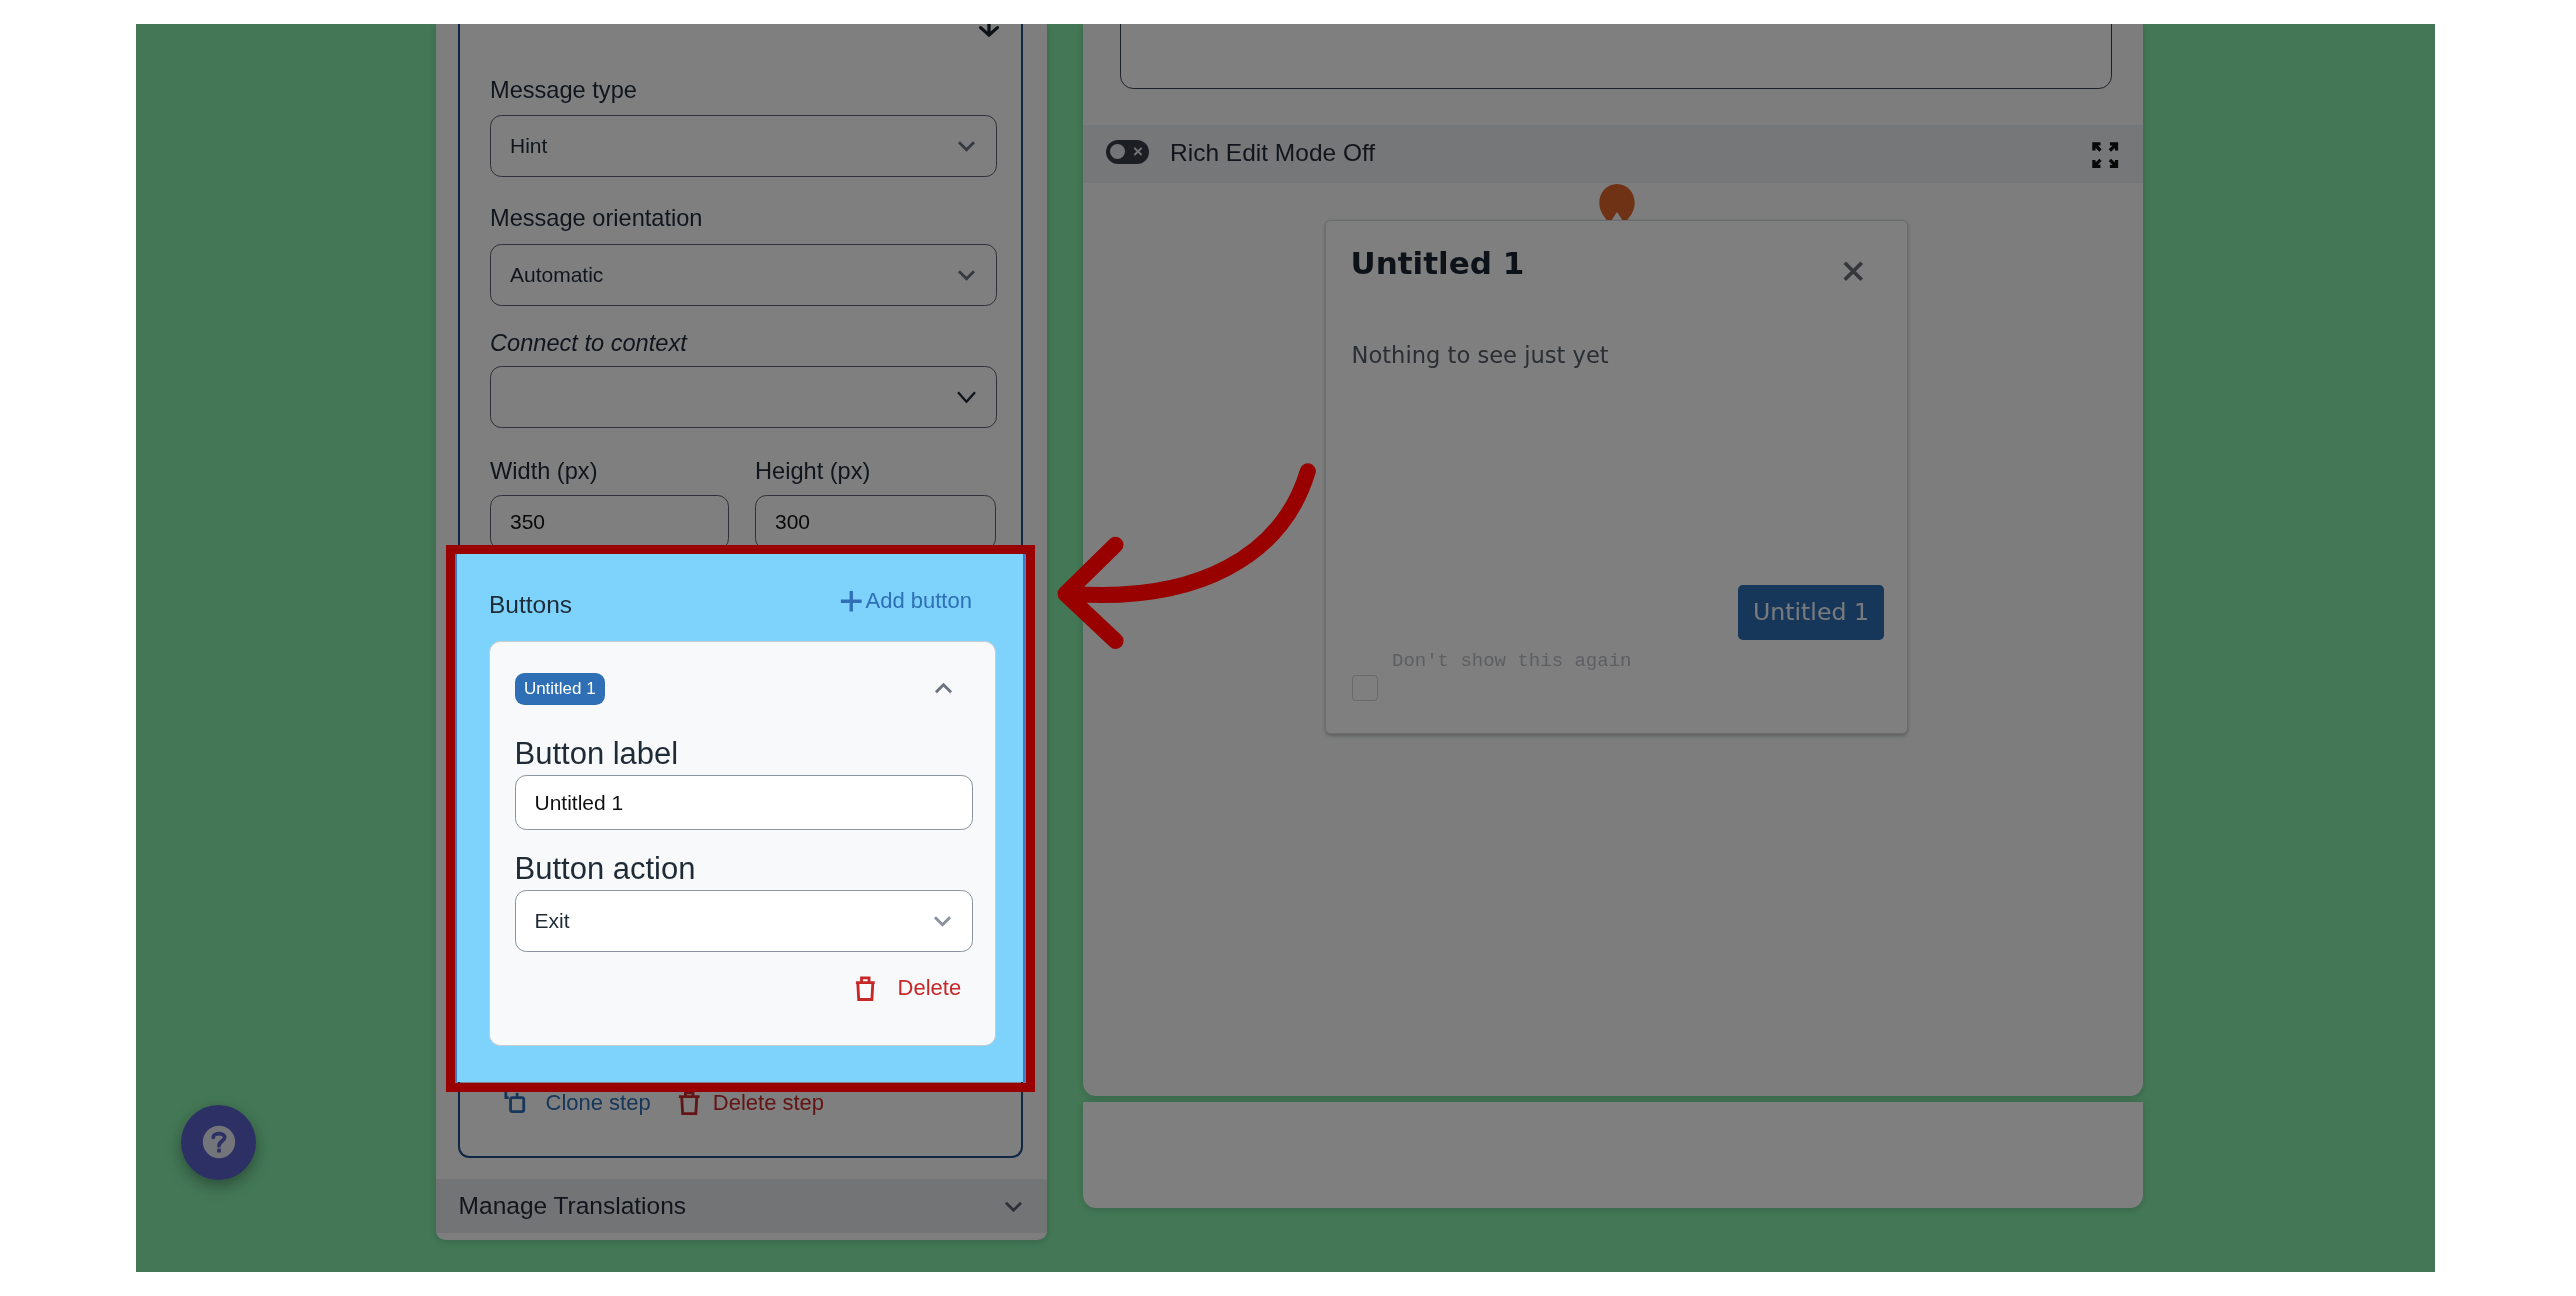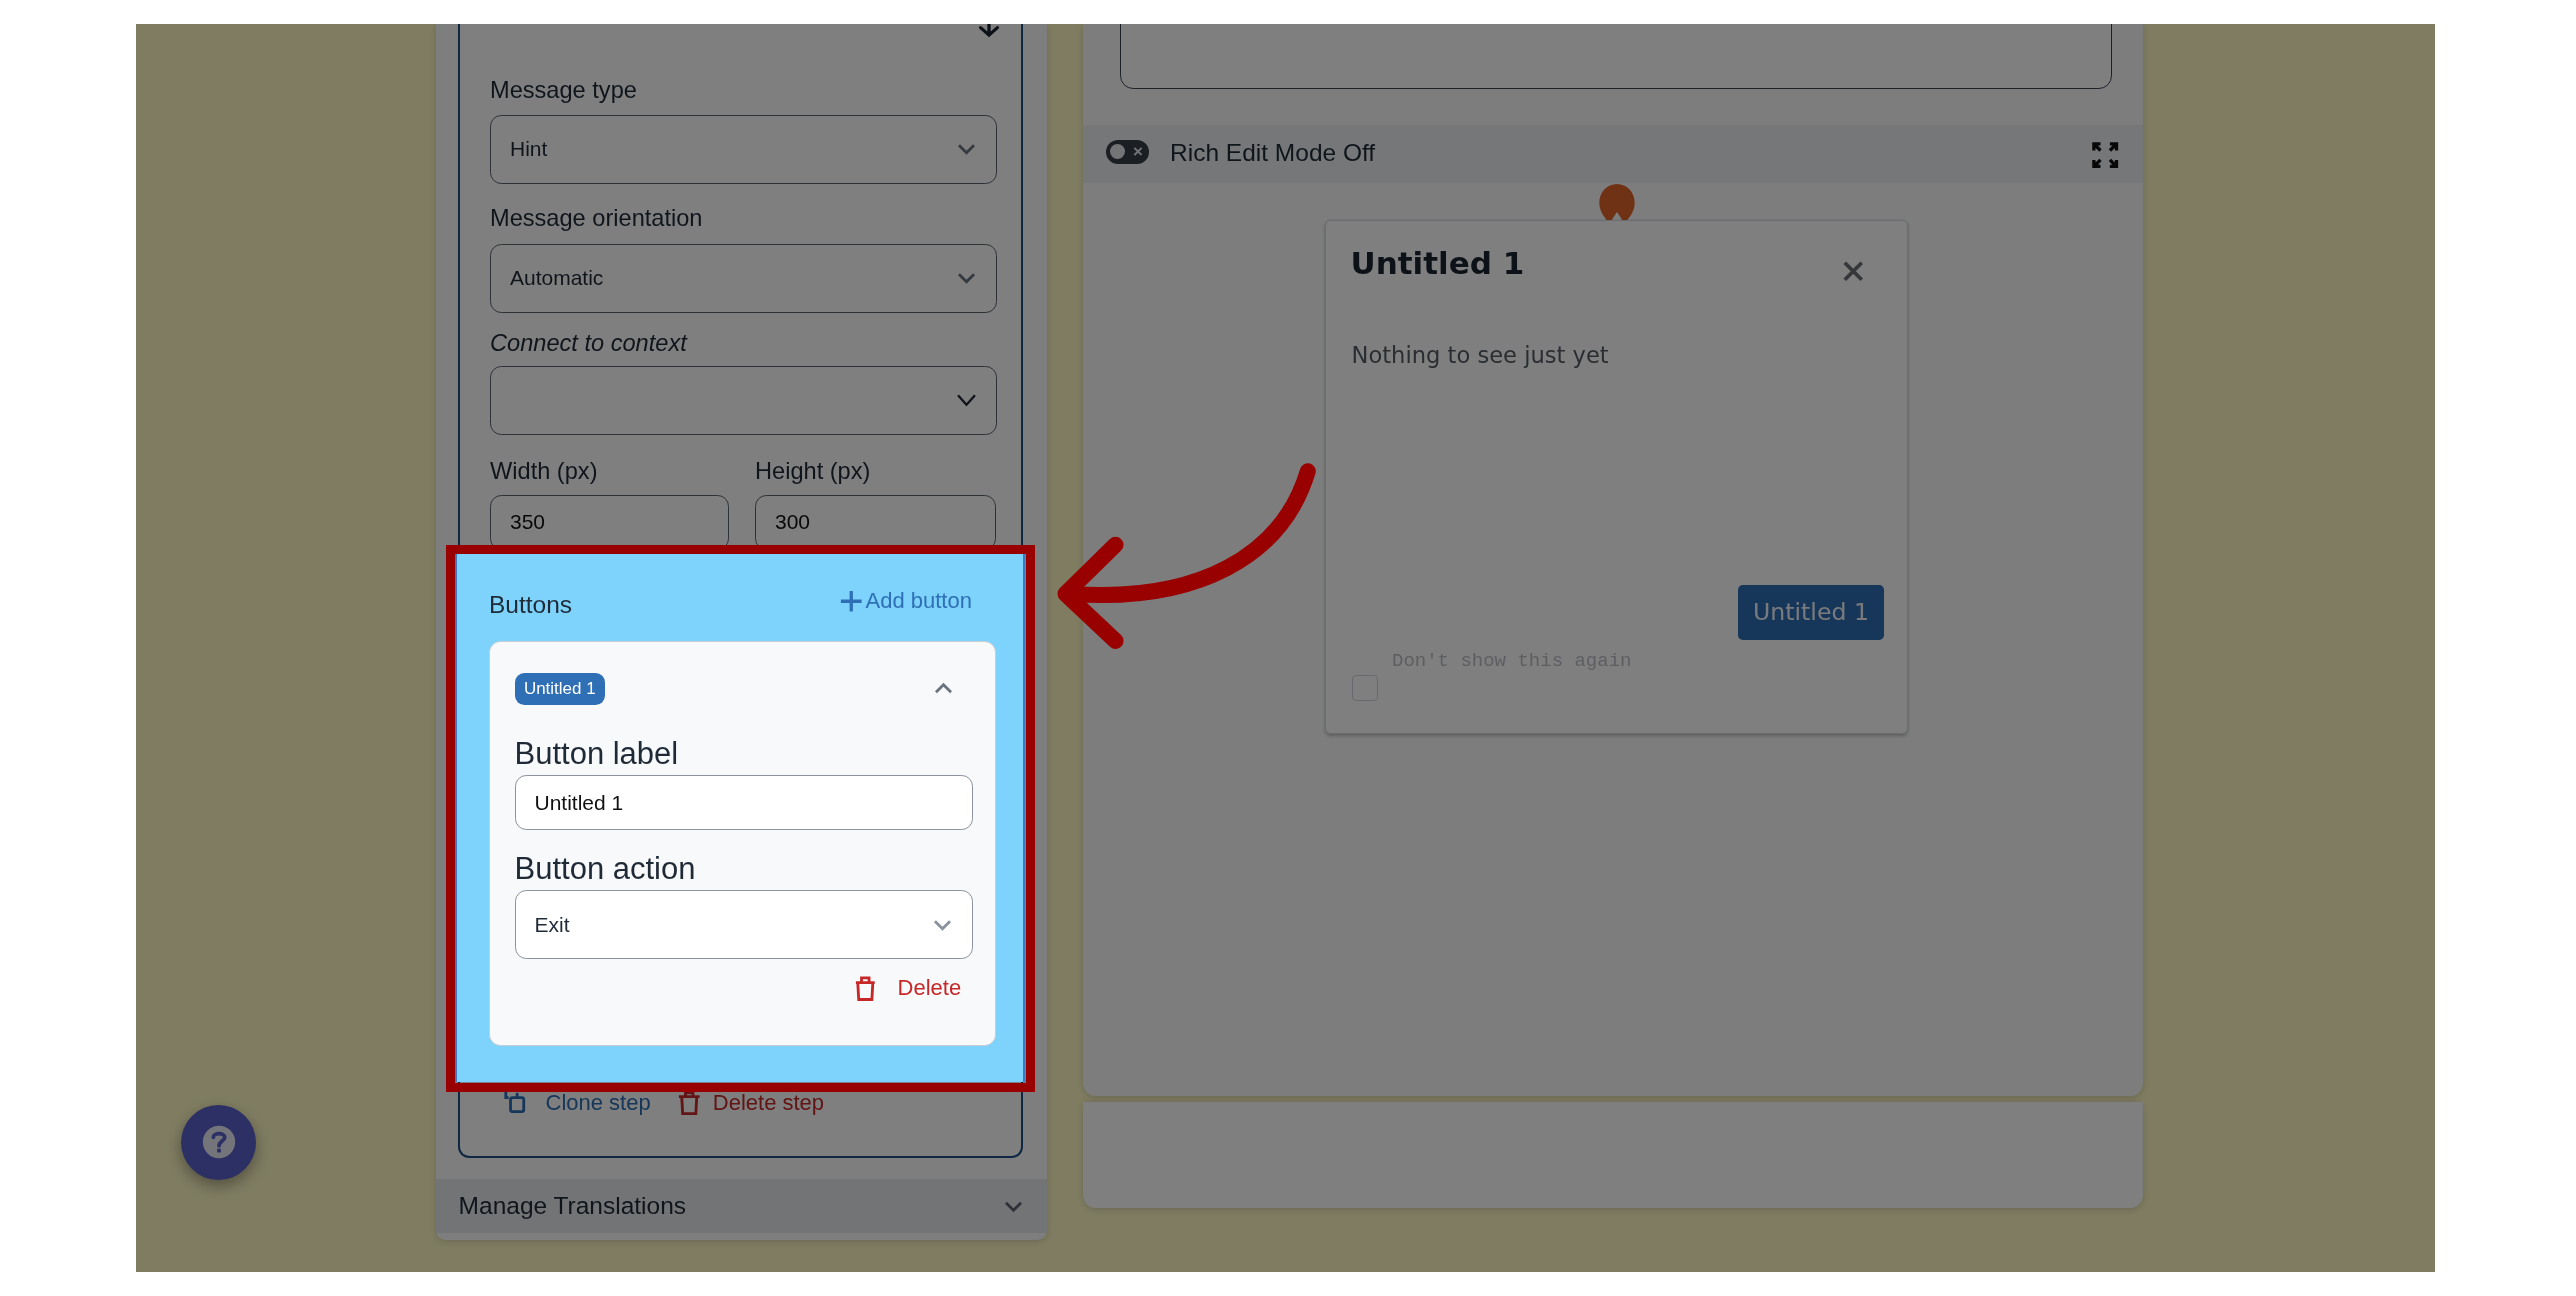--- a/index.html
+++ b/index.html
@@ -1,31 +1,31 @@
 <!DOCTYPE html>
 <html style="font-size:15px"><head>
 <meta charset="utf-8">
 <style>
   * { box-sizing: border-box; margin: 0; padding: 0; }
   html, body { width: 2576px; height: 1296px; background: #ffffff; overflow: hidden; }
   body { position: relative; font-family: "Liberation Sans", sans-serif; color: #1f2a37; }
 
   
-  .app { position: absolute; left: 136px; top: 23.6px; width: 2299px; height: 1248px; background: #fef9c3; overflow: hidden; }
+  .app { position: absolute; left: 136px; top: 23.6px; width: 2299px; height: 1248px; background: #86efac; overflow: hidden; }
   .dim { position: absolute; left: 136px; top: 23.6px; width: 2299px; height: 1248px; background: rgba(0,0,0,0.5); pointer-events: none; }
 
   .abs { position: absolute; }
 
   
   .side-col { left: 300px; top: 0; width: 611px; height: 1216px; background: #fcfcfd; box-shadow: 0 1.9px 7.5px rgba(0,0,0,0.15); border-radius: 0 0 9.4px 9.4px; }
   .step-card { left: 322px; top: -19px; width: 565px; height: 1153px; border: 2.8px solid #1e4e86; border-top: none; border-radius: 0 0 11.3px 11.3px; background: #fff; }
   .down-arrow-icon { left: 839px; top: -3.8px; width: 28px; height: 19px; }
 
   .field-label { font-size: 23.6px; color: #1f2a37; white-space: nowrap; }
-  .select { border: 1.9px solid #5c6470; border-radius: 11.3px; background: #fff; height: 69px; display: flex; align-items: center; padding-left: 19px; font-size: 21px; color: #1f2a37; }
+  .select { border: 1.9px solid #5c6470; border-radius: 11.3px; background: #fff; height: 62px; display: flex; align-items: center; padding-left: 19px; font-size: 21px; color: #1f2a37; }
   .select .chev { position: absolute; right: 19px; top: 50%; transform: translateY(-50%); width: 21px; height: 13.2px; }
   .input { border: 1.9px solid #5c6470; border-radius: 11.3px; background: #fff; height: 55px; display: flex; align-items: center; padding-left: 19px; font-size: 21px; color: #111; }
 
   .step-actions span.txt { font-size: 22px; }
 
   .translations { left: 300px; top: 1155px; width: 611px; height: 54px; background: #e7e9ec; display: flex; align-items: center; padding-left: 22.6px; font-size: 24.5px; color: #1f2a37; }
 
   
   .preview-col { left: 947px; top: 0; width: 1060px; height: 1072px; background: #fafbfc; box-shadow: 0 1.9px 7.5px rgba(0,0,0,0.15); border-radius: 0 0 13.2px 13.2px; }
   .preview-col2 { left: 947px; top: 1078px; width: 1060px; height: 106px; background: #fff; box-shadow: 0 1.9px 7.5px rgba(0,0,0,0.15); border-radius: 0 0 13.2px 13.2px; }

